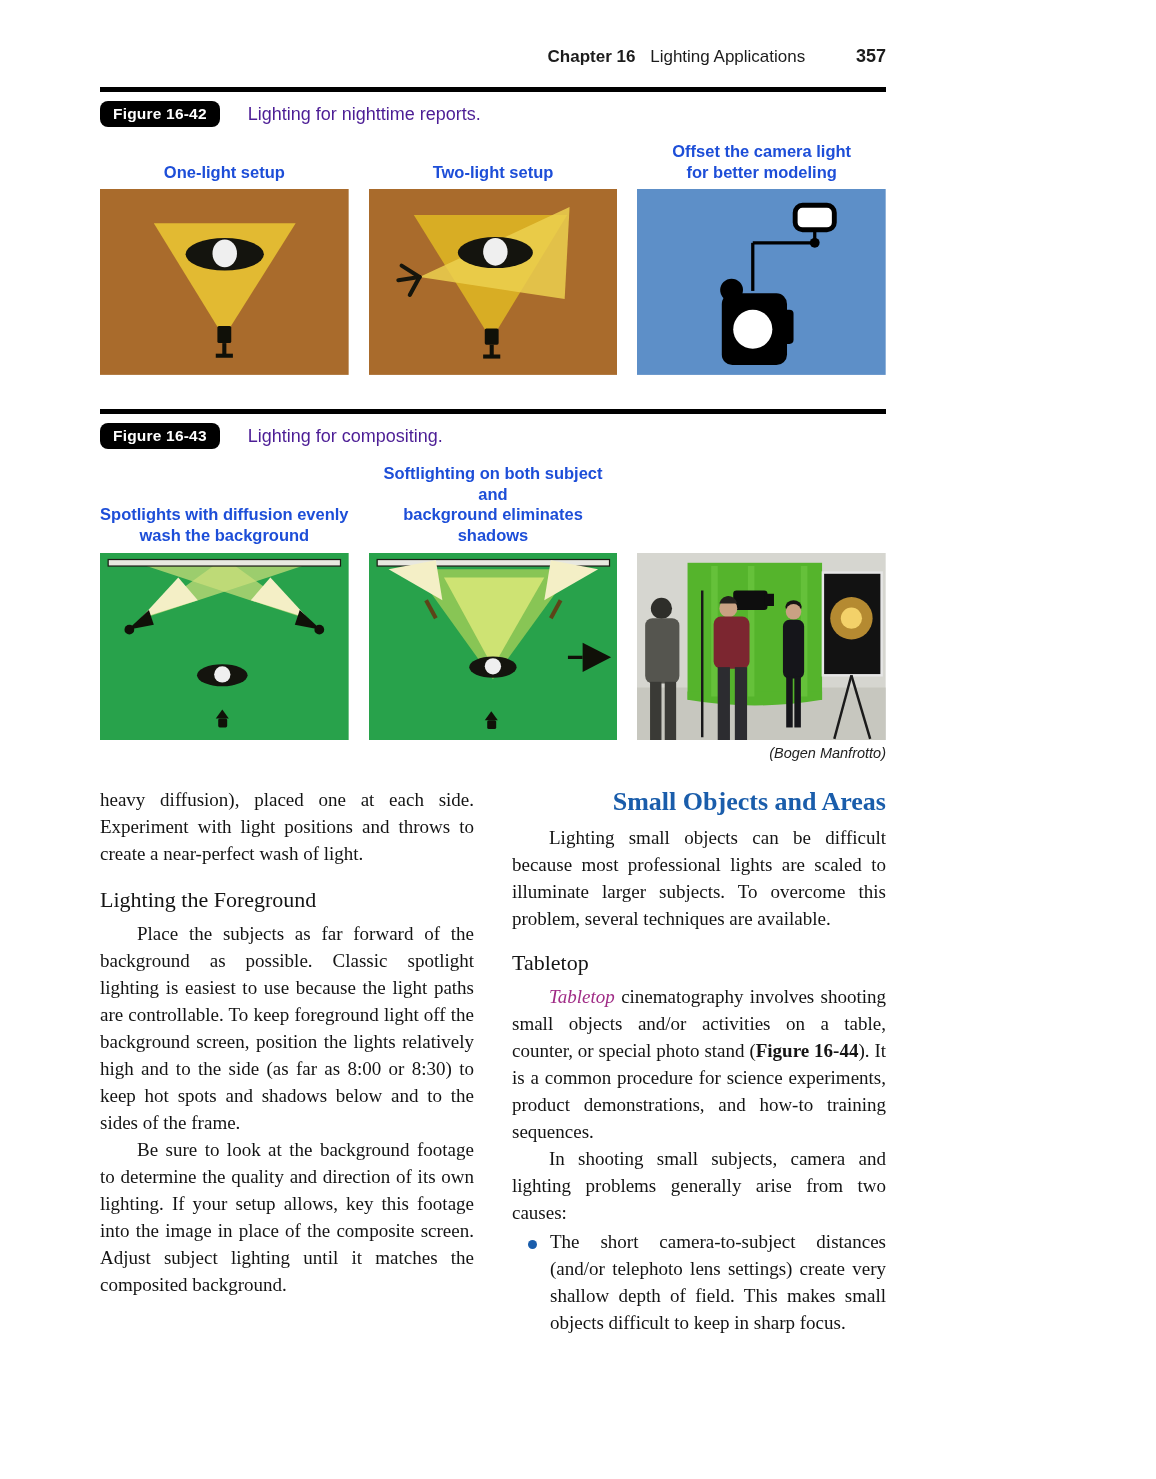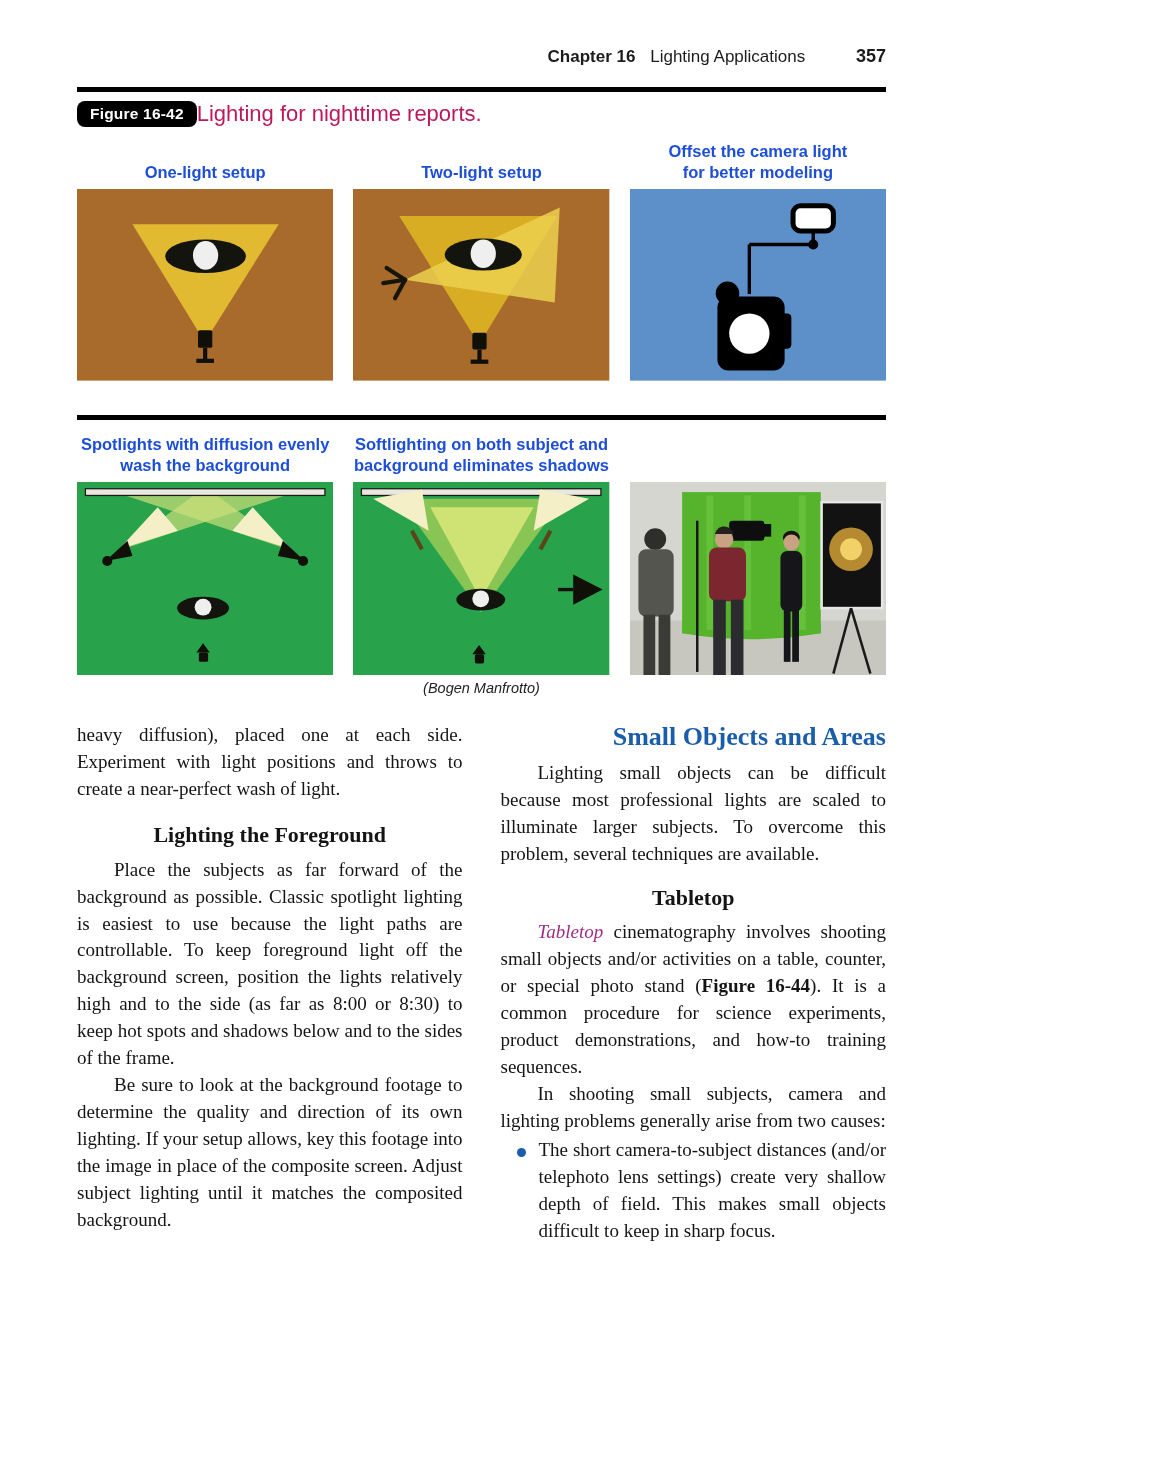--- a/index.html
+++ b/index.html
@@ -1,61 +1,61 @@
 <!DOCTYPE html>
 <html><head>
 <meta charset="utf-8">
 <style>
   * { margin:0; padding:0; box-sizing:border-box; }
   html,body { background:#ffffff; }
   .page {
     width:952px; height:1479px; background:#ffffff; overflow:hidden;
-    padding:46px 66px 0 77px;
+    padding:46px 66px 0 100px;
     font-family:"Liberation Serif", serif; color:#161616;
     position:relative;
   }
   
   .page-header {
     font-family:"Liberation Sans", sans-serif;
     font-size:17px; text-align:right; color:#1c1c1c; margin-bottom:20px;
   }
   .ph-chapter { font-weight:bold; margin-right:10px; }
   .ph-title { margin-right:46px; }
   .ph-page { font-weight:bold; font-size:18px; }
 
   
   .fig-rule { height:5px; background:#000; }
   .fig-tagline { margin-top:9px; display:flex; align-items:center; font-family:"Liberation Sans", sans-serif; }
   .fig-label { background:#000; color:#fff; font-weight:bold; font-size:15.5px; padding:4px 13px; border-radius:8px; letter-spacing:.2px; }
-  .fig-caption { font-size:22px; color:#be185d; margin-left:0; }
+  .fig-caption { font-size:18px; color:#4c1d95; margin-left:28px; }
 
   .cols3 { display:grid; grid-template-columns:1fr 1fr 1fr; column-gap:20px; }
   .fig-headings { margin-top:14px; align-items:end; }
   .panel-heading {
     font-family:"Liberation Sans", sans-serif; font-weight:bold;
     font-size:16.5px; line-height:1.25; text-align:center; white-space:pre-line; color:#1d4ed8;
   }
   .fig-panels { margin-top:7px; }
   .panel svg { display:block; width:100%; height:auto; }
   .figure-2 { margin-top:34px; }
   .fig-credit {
     font-family:"Liberation Sans", sans-serif; font-style:italic;
-    font-size:14.5px; text-align:center; margin-top:5px; color:#222;
+    font-size:14.5px; text-align:right; margin-top:5px; color:#222;
   }
 
   
   .body-cols { display:flex; gap:38px; margin-top:26px; }
   .col { flex:1; font-size:19px; line-height:1.42; text-align:justify; color:#141414; }
   .col p { text-indent:37px; margin:0; }
   .col p.noindent { text-indent:0; }
   h2.blue {
     color:#1a5dab; font-size:26px; font-weight:bold; line-height:1.15;
     margin:0 0 8px 0; text-align:right; text-indent:0;
   }
-  h3.sub { font-size:22px; font-weight:bold; margin:16px 0 6px 0; text-align:center; }
+  h3.sub { font-size:22px; font-weight:normal; margin:16px 0 6px 0; text-align:left; }
   h3.sub-first { margin-top:14px; }
   .term { font-style:italic; color:#a02c86; }
   .figref { font-weight:bold; }
   ul.bullets { list-style:none; margin-top:2px; }
   ul.bullets li { display:flex; align-items:flex-start; }
   .dot { flex:0 0 auto; width:9px; height:9px; border-radius:50%; background:#1a5dab; margin:11px 13px 0 16px; }
   ul.bullets .li-text { flex:1; text-align:justify; }
 </style>
 </head>
 <body>
@@ -129,20 +129,24 @@
             <circle cx="142" cy="172" r="24" fill="#fff"></circle>
           </g>
         </svg>
       </div>
 
     </div>
   </section>
 
   <section class="figure figure-2">
     <div class="fig-rule"></div>
+    <div class="fig-tagline">
+      <span class="fig-label">Figure 16-43</span>
+      <span class="fig-caption">Lighting for compositing.</span>
+    </div>
 
     <div class="fig-headings cols3">
       <div class="panel-heading">Spotlights with diffusion evenly
 wash the background</div>
       <div class="panel-heading">Softlighting on both subject and
 background eliminates shadows</div>
     </div>
 
     <div class="fig-panels cols3">
 

